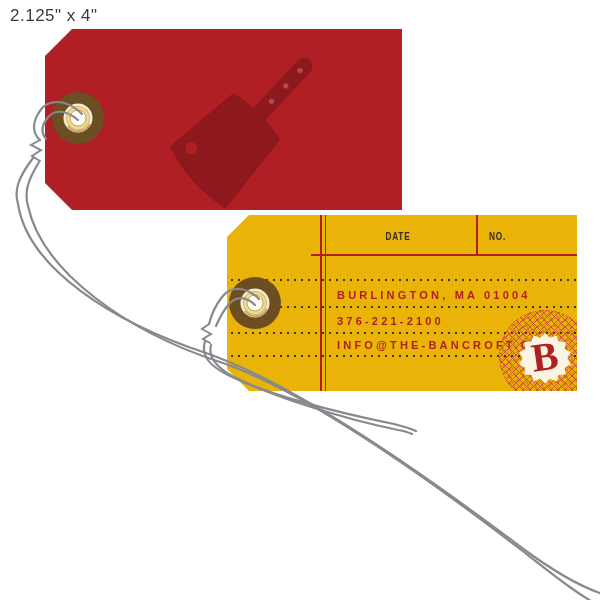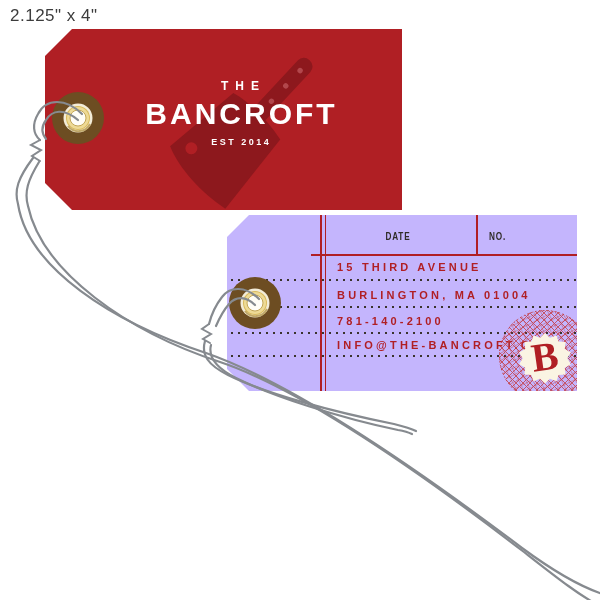--- a/index.html
+++ b/index.html
@@ -12,21 +12,21 @@
   .tag-red{left:45px;top:29px;width:357px;height:181px;background:#b01f24;z-index:1;
            clip-path:polygon(27px 0,100% 0,100% 100%,27px 100%,0 calc(100% - 27px),0 27px);}
   .cleaver{position:absolute;left:105px;top:6px;}
   .logo{position:absolute;left:80px;top:50px;width:230px;text-align:center;color:#ffffff;}
   .logo-the{font-size:12px;font-weight:bold;letter-spacing:7px;text-indent:7px;margin-bottom:6px;}
   .logo-name{font-size:30px;font-weight:bold;letter-spacing:3px;text-indent:3px;line-height:1.0;}
   .logo-est{font-size:9px;font-weight:bold;letter-spacing:2.5px;text-indent:2.5px;margin-top:8px;}
   .grommet{position:absolute;}
 
   
-  .tag-cream{left:227px;top:215px;width:350px;height:176px;background:#c4b5fd;z-index:2;
+  .tag-cream{left:227px;top:215px;width:350px;height:176px;background:#eab308;z-index:2;
              clip-path:polygon(22px 0,100% 0,100% 100%,22px 100%,0 calc(100% - 22px),0 22px);}
   .vline{position:absolute;top:0;bottom:0;width:1.5px;background:#b01f24;}
   .vline-a{left:93px;} .vline-b{left:97.5px;}
   .col-divider{position:absolute;left:249px;top:0;width:1.5px;height:40px;background:#b01f24;}
   .hrule{position:absolute;left:84px;right:0;top:39px;height:2px;background:#b01f24;}
   .hdr-label{position:absolute;top:12px;height:20px;line-height:20px;color:#2f2b27;
              font-size:10px;font-weight:bold;letter-spacing:1px;}
   .hdr-date{left:93px;width:156px;text-align:center;transform:scaleX(.82);}
   .hdr-no{left:262px;transform:scaleX(.82);transform-origin:left center;}
   .dotline{position:absolute;left:4px;right:0;height:2px;
@@ -51,25 +51,20 @@
       <g transform="rotate(43 60 90)">
         <rect x="51" y="2" width="17" height="84" rx="8" fill="#8d181d"></rect>
         <circle cx="59.5" cy="16" r="2.7" fill="#b2474c"></circle>
         <circle cx="59.5" cy="37" r="2.7" fill="#b2474c"></circle>
         <circle cx="59.5" cy="58" r="2.7" fill="#b2474c"></circle>
         <path d="M 26 78 C 46 73 70 75 92 80 L 99 168 C 70 173 38 170 16 160 Z" fill="#8d181d"></path>
         <circle cx="33" cy="147" r="6" fill="#b01f24"></circle>
       </g>
     </svg>
 
-    <div class="logo">
-      <div class="logo-the">THE</div>
-      <div class="logo-name">BANCROFT</div>
-      <div class="logo-est">EST 2014</div>
-    </div>
 
     <svg class="grommet" style="left:1px;top:57px" width="64" height="64" viewBox="0 0 64 64">
       <circle cx="32" cy="32" r="26" fill="#6d4d22"></circle>
       <circle cx="32" cy="32" r="14.5" fill="#f3ecd8"></circle>
       <circle cx="32" cy="32" r="12" fill="#d9ba5c"></circle>
       <circle cx="32" cy="32" r="11" fill="#eeda96"></circle>
       <circle cx="32" cy="32" r="8" fill="#fffdf6" stroke="#c2a556" stroke-width="1"></circle>
       <path d="M 22 40 A 13 13 0 0 0 44 38" stroke="#a98a38" stroke-width="2" fill="none" opacity=".7"></path>
     </svg>
   </div>
@@ -82,23 +77,22 @@
     <div class="hrule"></div>
 
     <div class="hdr-label hdr-date">DATE</div>
     <div class="hdr-label hdr-no">NO.</div>
 
     <div class="dotline" style="top:64px"></div>
     <div class="dotline" style="top:91px"></div>
     <div class="dotline" style="top:117px"></div>
     <div class="dotline" style="top:140px"></div>
 
-    <div class="addr-row" style="top:46px">15 THIRD AVENUE</div>
     <div class="addr-row" style="top:74px">BURLINGTON, MA 01004</div>
-    <div class="addr-row" style="top:100px">781-140-2100</div>
+    <div class="addr-row" style="top:100px">376-221-2100</div>
     <div class="addr-row" style="top:124px">INFO@THE-BANCROFT.COM</div>
 
     <svg class="seal" width="100" height="100" viewBox="0 0 100 100">
       <defs>
         <pattern id="mesh1" width="7" height="7" patternUnits="userSpaceOnUse">
           <path d="M0 0 L7 7 M7 0 L0 7" stroke="#c4393d" stroke-width="0.9" fill="none"></path>
         </pattern>
         <pattern id="mesh2" width="9" height="9" patternUnits="userSpaceOnUse" patternTransform="rotate(18)">
           <path d="M0 0 L9 9 M9 0 L0 9" stroke="#c4393d" stroke-width="0.7" fill="none"></path>
         </pattern>

